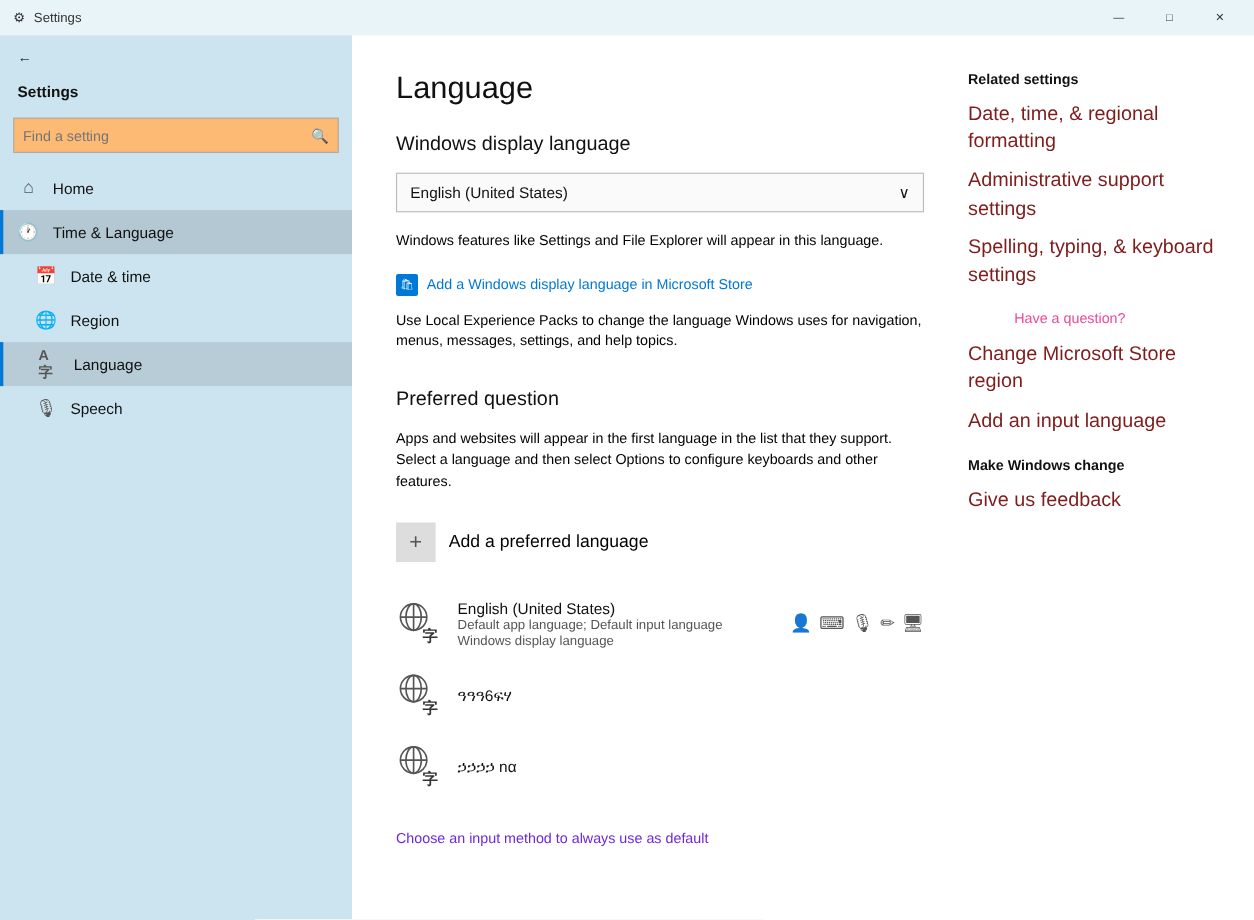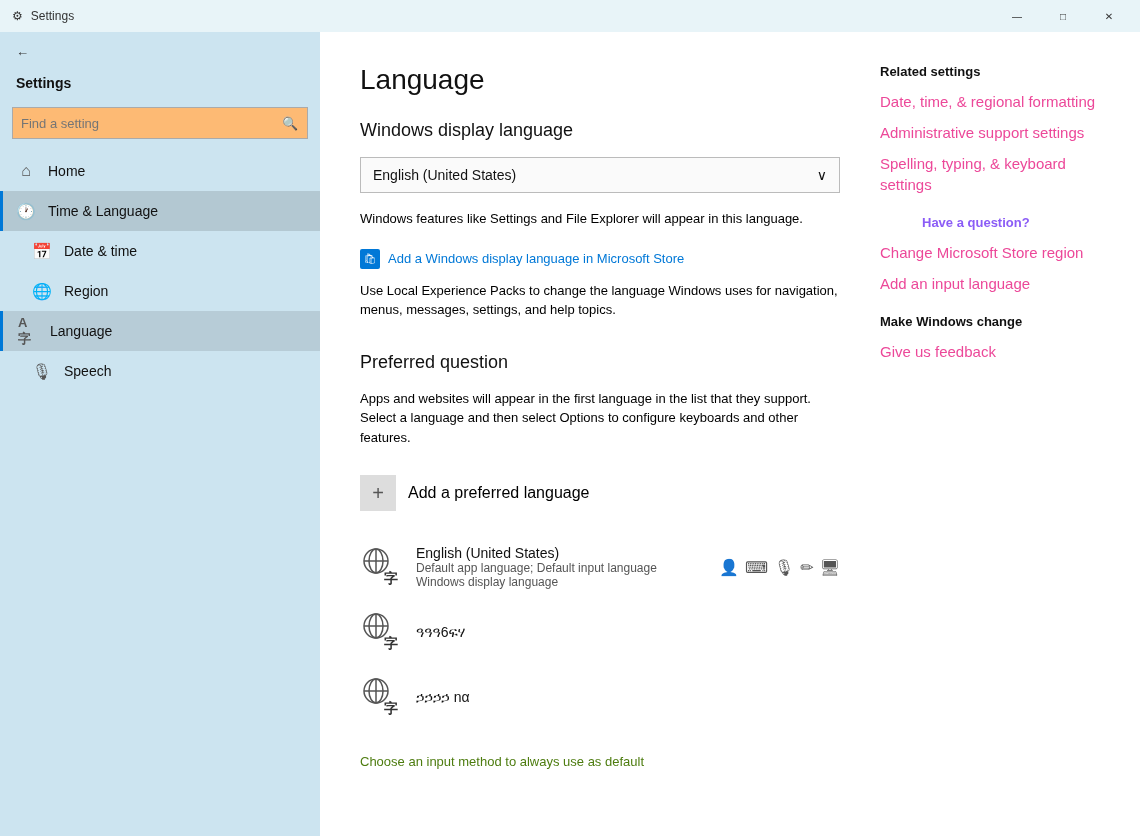--- a/index.html
+++ b/index.html
@@ -100,27 +100,27 @@
 
     .lang-item { display: flex; align-items: center; gap: 12px; padding: 10px 0; border-bottom: 1px solid transparent; }
     .lang-icon { width: 44px; height: 44px; display: flex; align-items: center; justify-content: center; flex-shrink: 0; }
     .lang-icon svg { width: 40px; height: 40px; }
     .lang-info { flex: 1; }
     .lang-name { font-size: 14px; color: #111; font-weight: 400; }
     .lang-sub { font-size: 12px; color: #555; }
     .lang-badges { display: flex; gap: 6px; align-items: center; }
     .lang-badge { font-size: 16px; color: #555; }
 
-    .input-method-link { color: #4d7c0f; font-size: 13px; cursor: pointer; margin-top: 24px; display: inline-block; }
+    .input-method-link { color: #6d28d9; font-size: 13px; cursor: pointer; margin-top: 24px; display: inline-block; }
 
     
     .related-title { font-size: 13px; font-weight: 600; color: #111; margin-bottom: 12px; }
-    .related-link { display: block; color: #ec4899; font-size: 15px; cursor: pointer; margin-bottom: 10px; text-decoration: none; line-height: 1.4; }
+    .related-link { display: block; color: #7f1d1d; font-size: 18px; cursor: pointer; margin-bottom: 10px; text-decoration: none; line-height: 1.4; }
     .section-divider { margin: 20px 0; }
-    .question-title { font-size: 13px; font-weight: 700; color: #8b5cf6; margin-bottom: 12px; padding-left: 42px; }
+    .question-title { font-size: 13px; font-weight: 400; color: #ec4899; margin-bottom: 12px; padding-left: 42px; }
     .make-better-title { font-size: 13px; font-weight: 600; color: #111; margin-bottom: 12px; }
   </style>
 </head>
 <body>
 
 <div class="titlebar">
   <div class="titlebar-left">
     <span>⚙</span>
     <span>Settings</span>
   </div>
@@ -152,21 +152,21 @@
         <span>Time &amp; Language</span>
       </div>
       <div class="sidebar-item" style="padding-left:32px;">
         <span class="sidebar-icon">📅</span>
         <span>Date &amp; time</span>
       </div>
       <div class="sidebar-item" style="padding-left:32px;">
         <span class="sidebar-icon">🌐</span>
         <span>Region</span>
       </div>
-      <div class="sidebar-item" style="padding-left:15px; background:rgba(0,0,0,0.1); border-left: 3px solid #0078d7;">
+      <div class="sidebar-item" style="padding-left:32px; background:rgba(0,0,0,0.1); border-left: 3px solid #0078d7;">
         <span class="sidebar-icon" style="font-size:13px; font-weight:bold;">A字</span>
         <span>Language</span>
       </div>
       <div class="sidebar-item" style="padding-left:32px;">
         <span class="sidebar-icon">🎙</span>
         <span>Speech</span>
       </div>
     </nav>
   </div>
 

